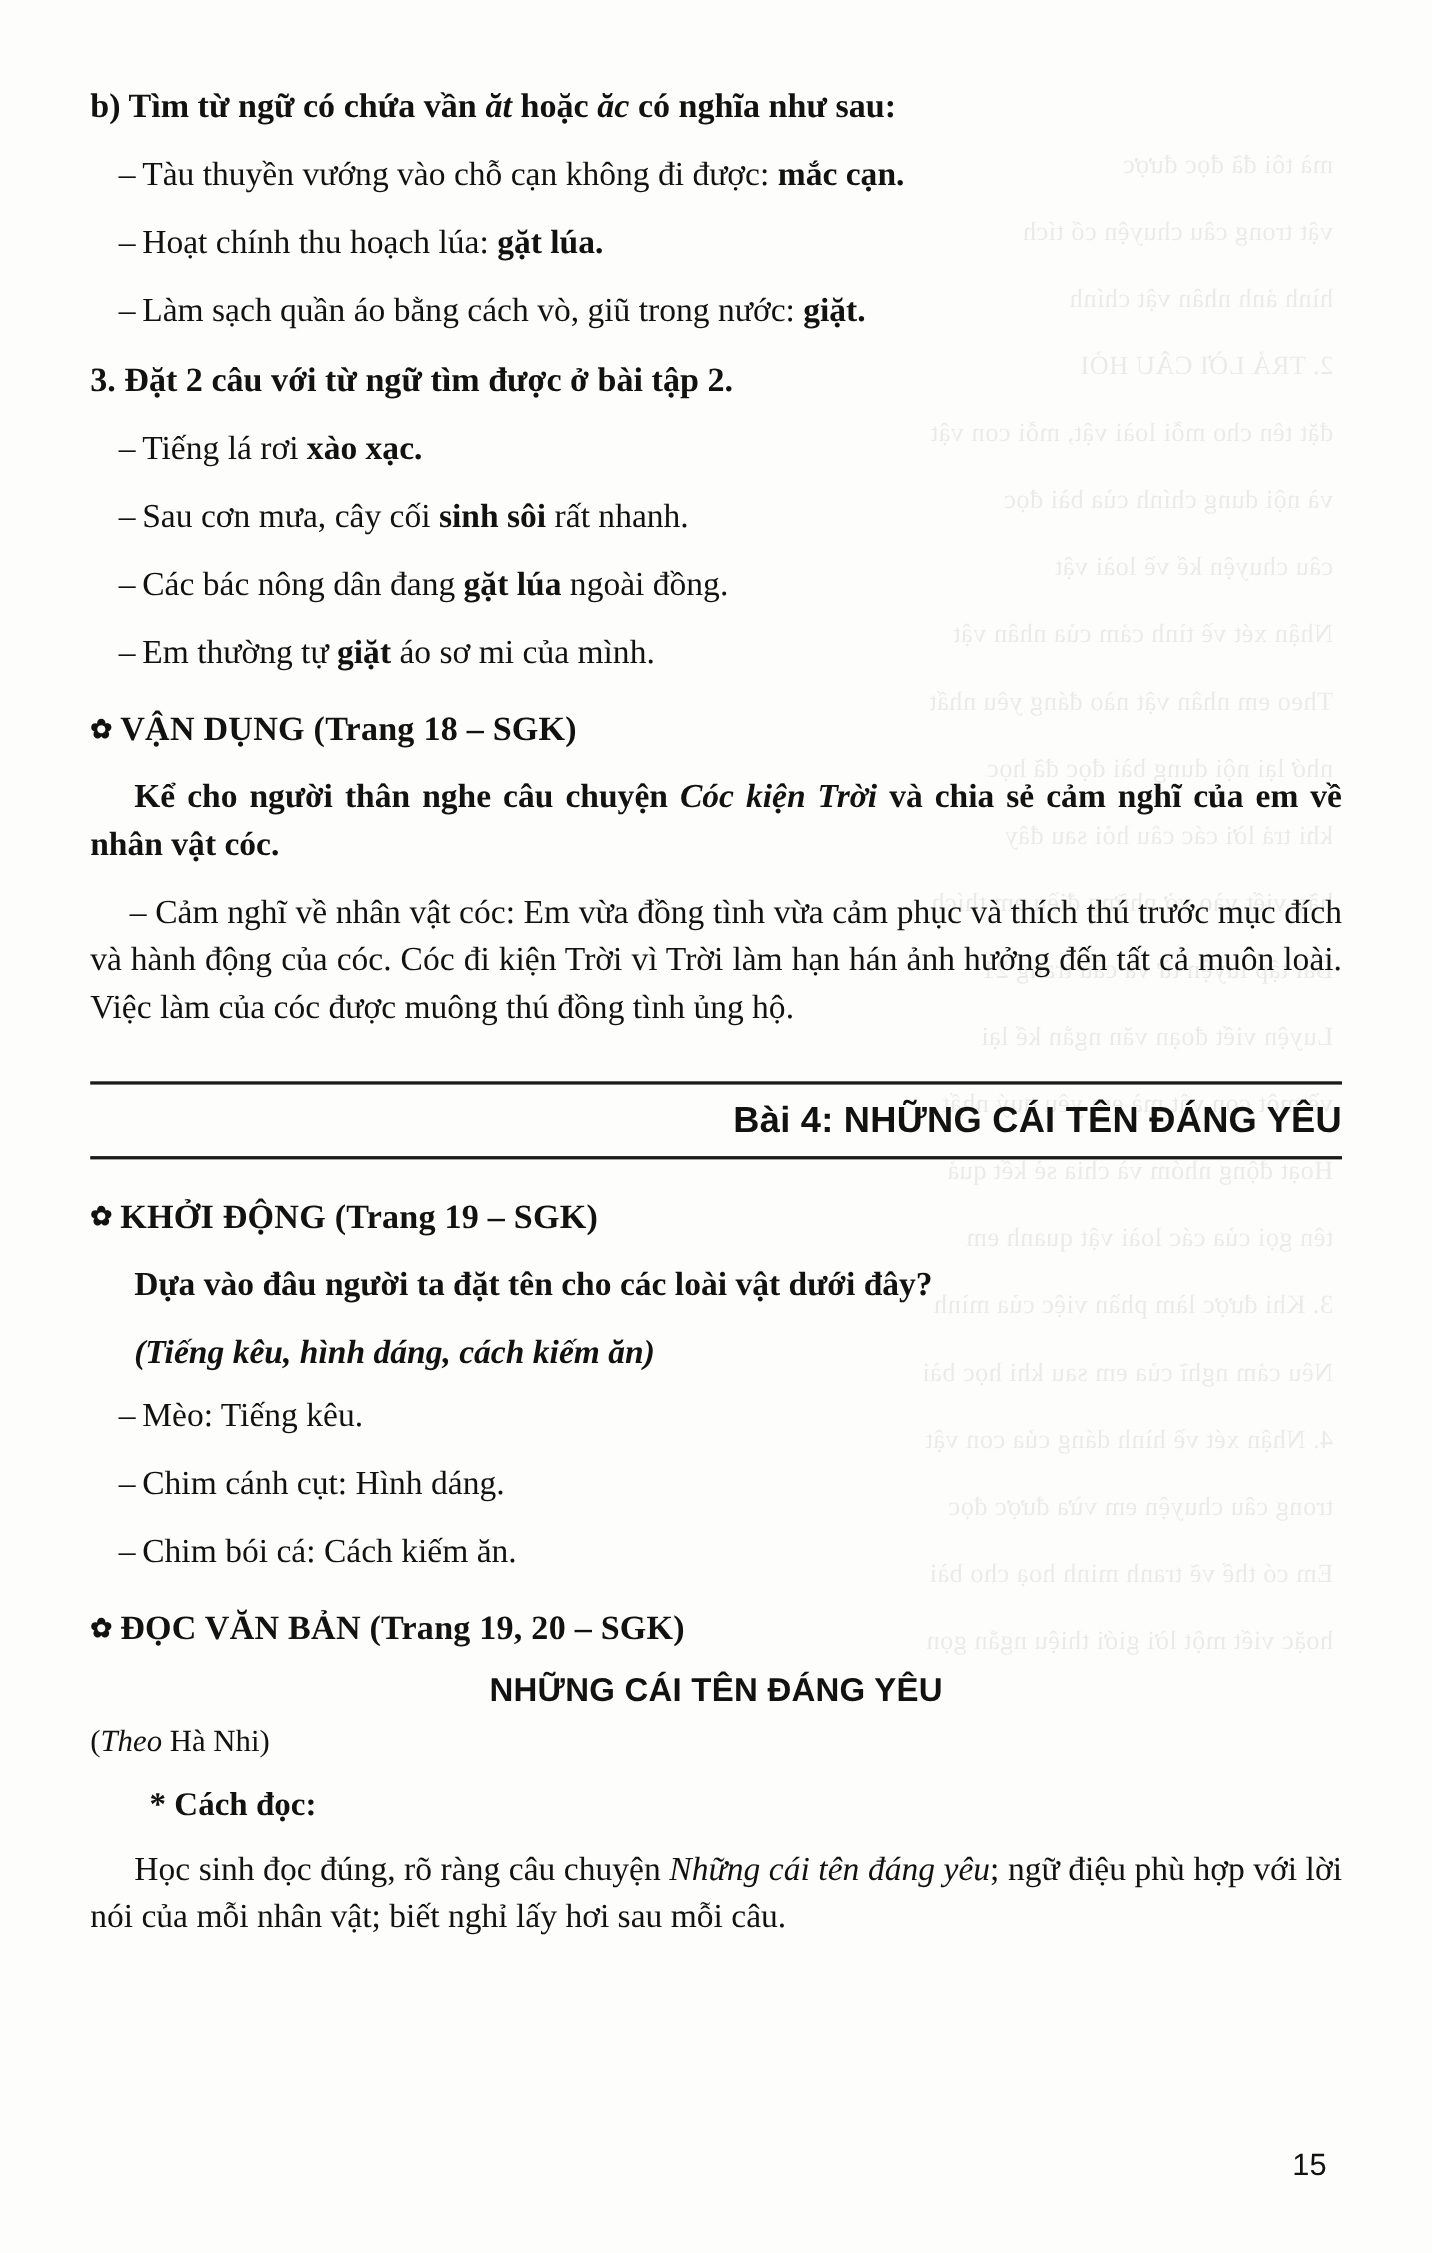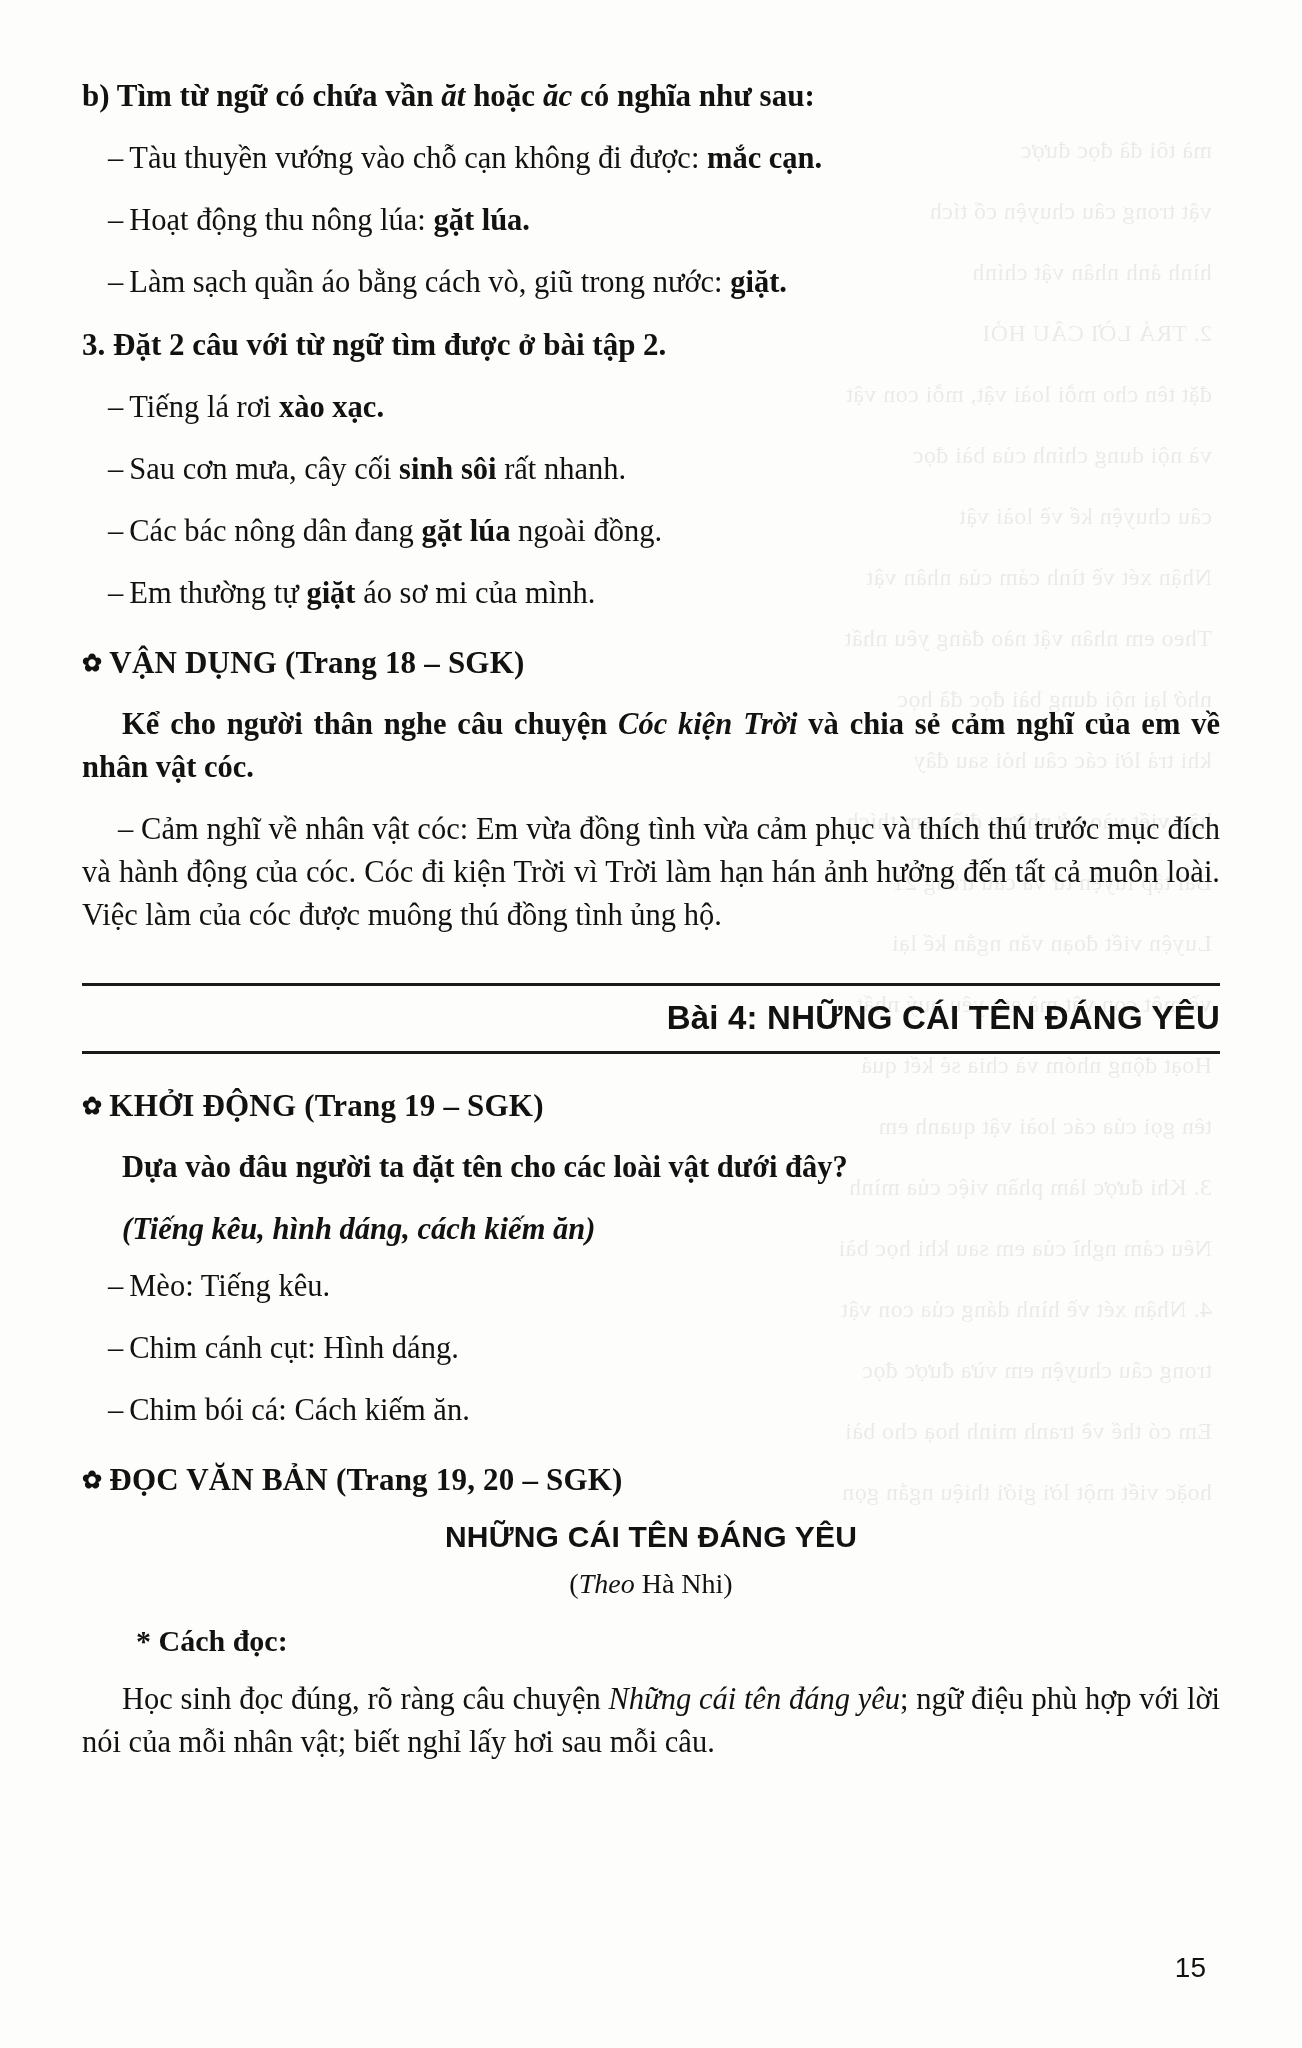--- a/index.html
+++ b/index.html
@@ -95,21 +95,21 @@
 
   .doc-title {
     text-align: center;
     font-family: "Liberation Sans", "DejaVu Sans", sans-serif;
     font-weight: bold;
     font-size: 30px;
     margin: 16px 0 14px 0;
     letter-spacing: 0.2px;
   }
   .doc-author {
-    text-align: center;
+    text-align: left;
     font-size: 28px;
     margin: 0 0 24px 0;
   }
   .subhead {
     font-weight: bold;
     font-size: 30px;
     margin: 0 0 20px 0;
     padding-left: 54px;
   }
   .page-number {
@@ -155,21 +155,21 @@
   <div class="content">
 
     <div class="q-head">
       <span>b) Tìm từ ngữ có chứa vần </span><span class="bi">ăt</span><span> hoặc </span><span class="bi">ăc</span><span> có nghĩa như sau:</span>
     </div>
 
     <div class="dash-item">
       <span class="dash">–</span><span>Tàu thuyền vướng vào chỗ cạn không đi được: </span><span class="b">mắc cạn.</span>
     </div>
     <div class="dash-item">
-      <span class="dash">–</span><span>Hoạt động thu nông lúa: </span><span class="b">gặt lúa.</span>
+      <span class="dash">–</span><span>Hoạt chính thu hoạch lúa: </span><span class="b">gặt lúa.</span>
     </div>
     <div class="dash-item">
       <span class="dash">–</span><span>Làm sạch quần áo bằng cách vò, giũ trong nước: </span><span class="b">giặt.</span>
     </div>
 
     <div class="q-head">3. Đặt 2 câu với từ ngữ tìm được ở bài tập 2.</div>
 
     <div class="dash-item">
       <span class="dash">–</span><span>Tiếng lá rơi </span><span class="b">xào xạc.</span><span></span>
     </div>

